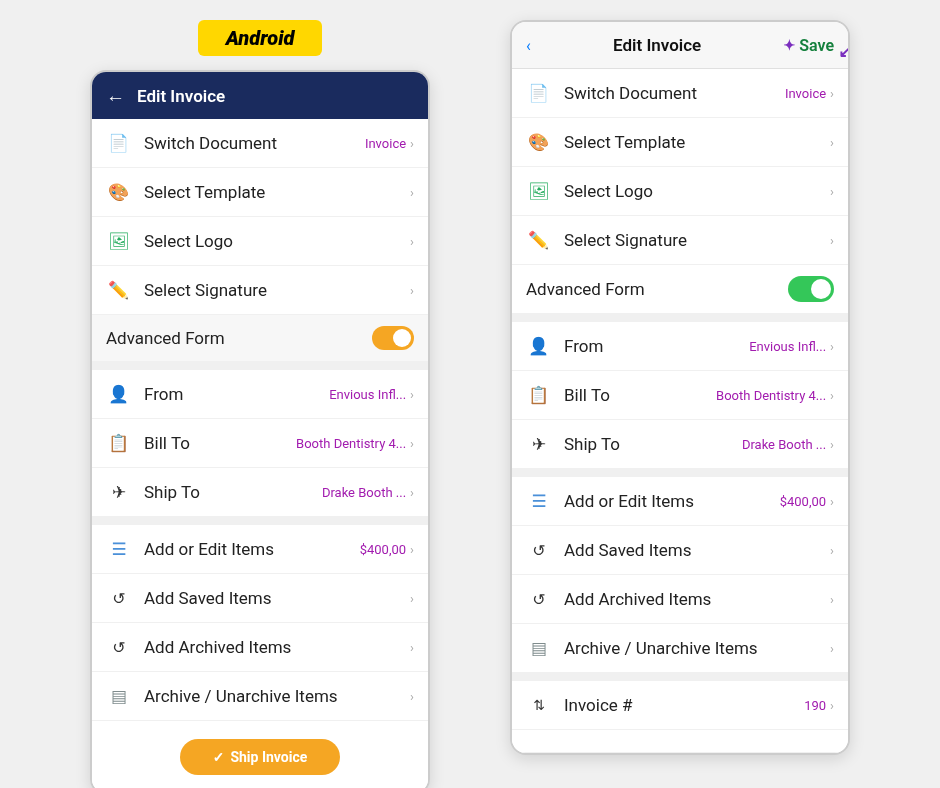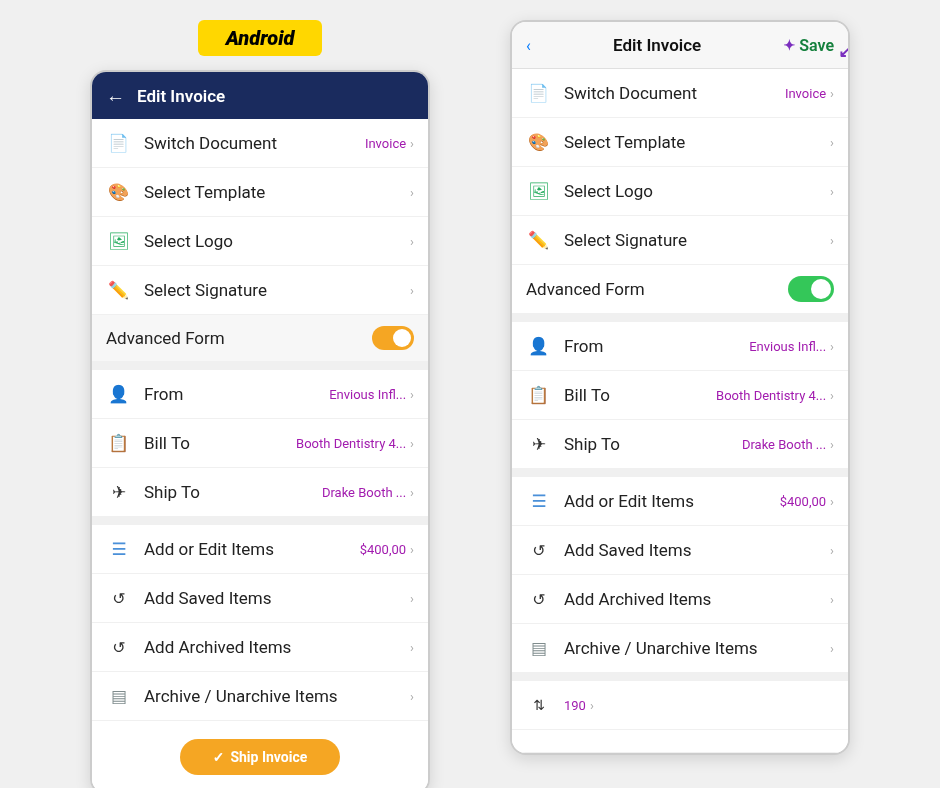--- a/index.html
+++ b/index.html
@@ -424,20 +424,21 @@
         <div class="menu-item">
           <div class="menu-icon icon-gray">▤</div>
           <span class="menu-item-text">Archive / Unarchive Items</span>
           <span class="chevron">›</span>
         </div>
 
         <div class="section-divider"></div>
 
         <div class="menu-item">
           <div class="menu-icon icon-dark" style="font-size:14px;">⇅</div>
+          <span class="menu-item-text">Invoice #</span>
           <span class="menu-value">190</span>
           <span class="chevron">›</span>
         </div>
 
         <div class="menu-item">
           
           
           
           
         </div>

